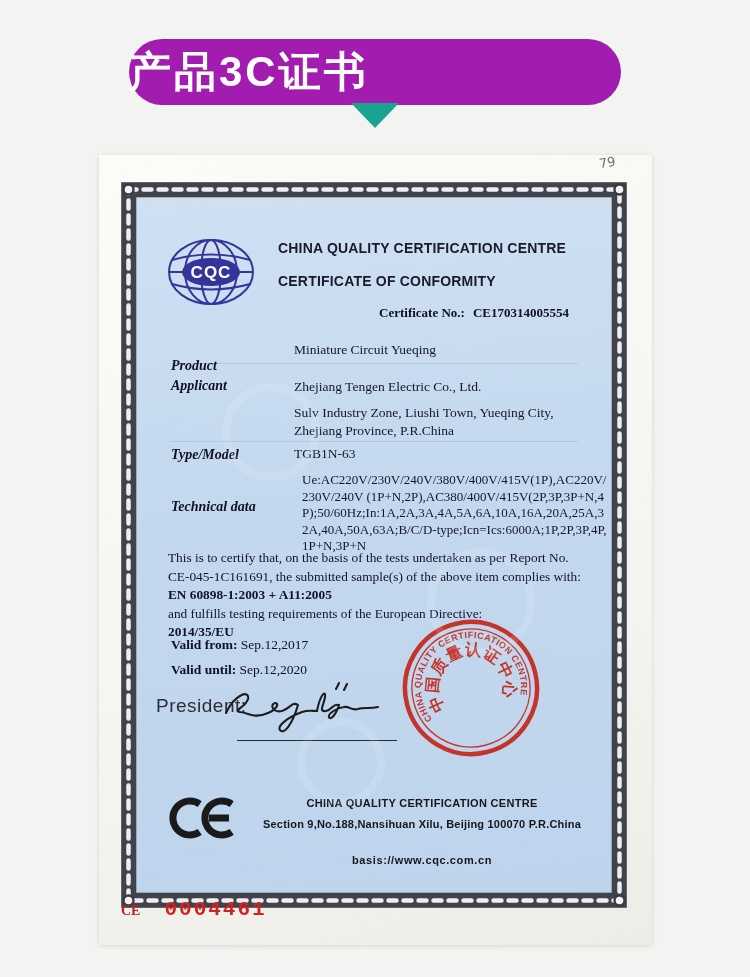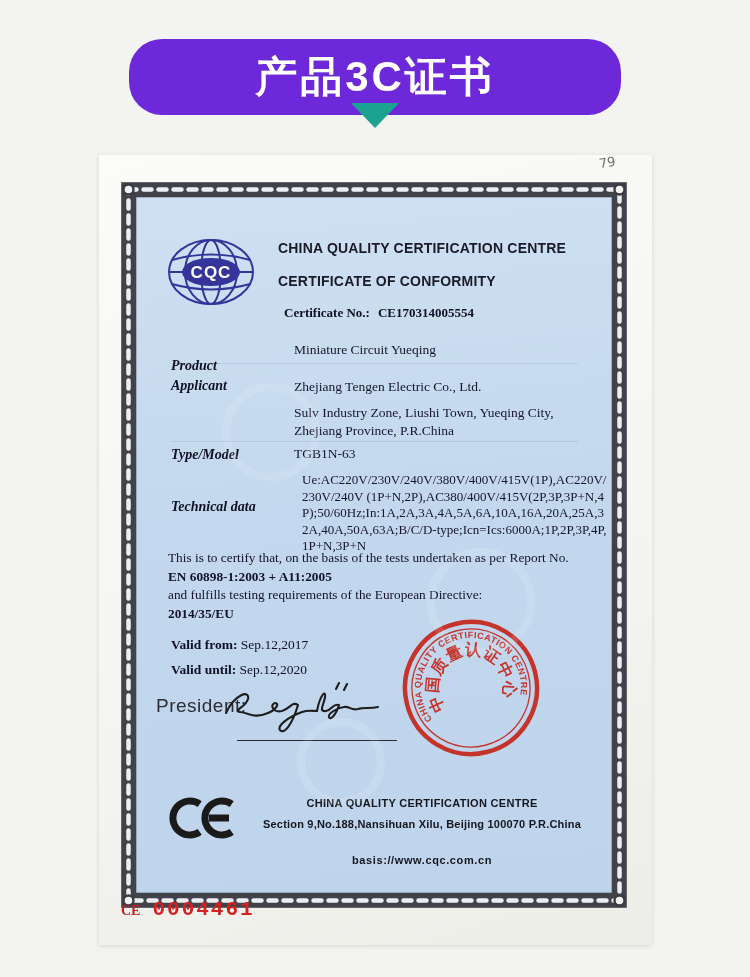--- a/index.html
+++ b/index.html
@@ -4,23 +4,23 @@
 <style>
   html,body{margin:0;padding:0;}
   body{
     width:750px;height:977px;position:relative;overflow:hidden;
     background:#f3f4f1;
     font-family:"Liberation Serif", serif;
     color:#15152c;
   }
   
   .banner{
-    position:absolute;left:129px;top:39px;width:492px;height:76px;
-    background:#6d28d9;border-radius:33px;
-    display:flex;align-items:center;justify-content:center;
+    position:absolute;left:129px;top:39px;width:492px;height:66px;
+    background:#a21caf;border-radius:33px;
+    display:flex;align-items:center;justify-content:flex-start;
   }
   .banner-text{
     color:#ffffff;font-family:"Liberation Sans",sans-serif;
     font-size:42px;font-weight:700;letter-spacing:3px;
   }
   .banner-pointer{
     position:absolute;left:351px;top:103px;width:0;height:0;
     border-left:24px solid transparent;border-right:24px solid transparent;
     border-top:25px solid #1aa390;
   }
@@ -46,21 +46,21 @@
     position:absolute;left:144px;top:45px;width:330px;
     font-family:"Liberation Sans",sans-serif;font-weight:700;
     font-size:14px;letter-spacing:0.2px;color:#1a1a28;
   }
   .doc-title{
     position:absolute;left:144px;top:78px;width:330px;
     font-family:"Liberation Sans",sans-serif;font-weight:700;
     font-size:14px;letter-spacing:0.2px;color:#1a1a28;
   }
   .certno-row{
-    position:absolute;left:150px;top:110px;width:285px;text-align:left;
+    position:absolute;left:150px;top:110px;width:285px;text-align:right;
     font-size:13px;font-weight:700;color:#101024;
   }
   .certno-row .no{margin-left:8px;}
   
   .flabel{
     position:absolute;left:37px;
     font-size:14px;font-weight:700;font-style:italic;color:#101024;
   }
   .fvalue{
     position:absolute;left:160px;width:305px;
@@ -95,21 +95,21 @@
   .footer-block{
     position:absolute;left:112px;top:602px;width:352px;text-align:center;
     font-family:"Liberation Sans",sans-serif;font-weight:700;
     color:#16161e;
   }
   .footer-block .l1{font-size:11px;letter-spacing:0.3px;margin-bottom:9px;}
   .footer-block .l2{font-size:11px;letter-spacing:0.2px;margin-bottom:24px;}
   .footer-block .l3{font-size:11px;letter-spacing:0.6px;}
   
   .serial{
-    position:absolute;left:22px;top:743px;display:flex;align-items:flex-end;
+    position:absolute;left:22px;top:743px;display:flex;align-items:flex-end;gap:12px;
   }
   .serial .pfx{
     font-family:"Liberation Serif",serif;font-size:14px;font-weight:700;
     color:#c02020;margin-right:12px;padding-bottom:2px;
   }
   .serial .num{
     font-family:Liberation Mono, monospace;font-size:21px;font-weight:700;
     letter-spacing:2px;color:#d81f1f;
   }
 </style>
@@ -157,20 +157,21 @@
     <div class="fvalue" style="top:209px">Sulv Industry Zone, Liushi Town, Yueqing City, Zhejiang Province, P.R.China</div>
 
     <div class="flabel" style="top:252px">Type/Model</div>
     <div class="fvalue" style="top:250px">TGB1N-63</div>
 
     <div class="flabel" style="top:304px">Technical data</div>
     <div class="fvalue tech" style="top:277px">Ue:AC220V/230V/240V/380V/400V/415V(1P),AC220V/230V/240V (1P+N,2P),AC380/400V/415V(2P,3P,3P+N,4P);50/60Hz;In:1A,2A,3A,4A,5A,6A,10A,16A,20A,25A,32A,40A,50A,63A;B/C/D-type;Icn=Ics:6000A;1P,2P,3P,4P,1P+N,3P+N</div>
 
     <div class="statement">
       <div>This is to certify that, on the basis of the tests undertaken as per Report No.</div>
+      <div>CE-045-1C161691, the submitted sample(s) of the above item complies with:</div>
       <div class="ctr">EN 60898-1:2003 + A11:2005</div>
       <div>and fulfills testing requirements of the European Directive:</div>
       <div class="ctr">2014/35/EU</div>
     </div>
 
     <div class="valid" style="top:442px">
       <b>Valid from:</b>
       <span>Sep.12,2017</span>
     </div>
     <div class="valid" style="top:467px">

